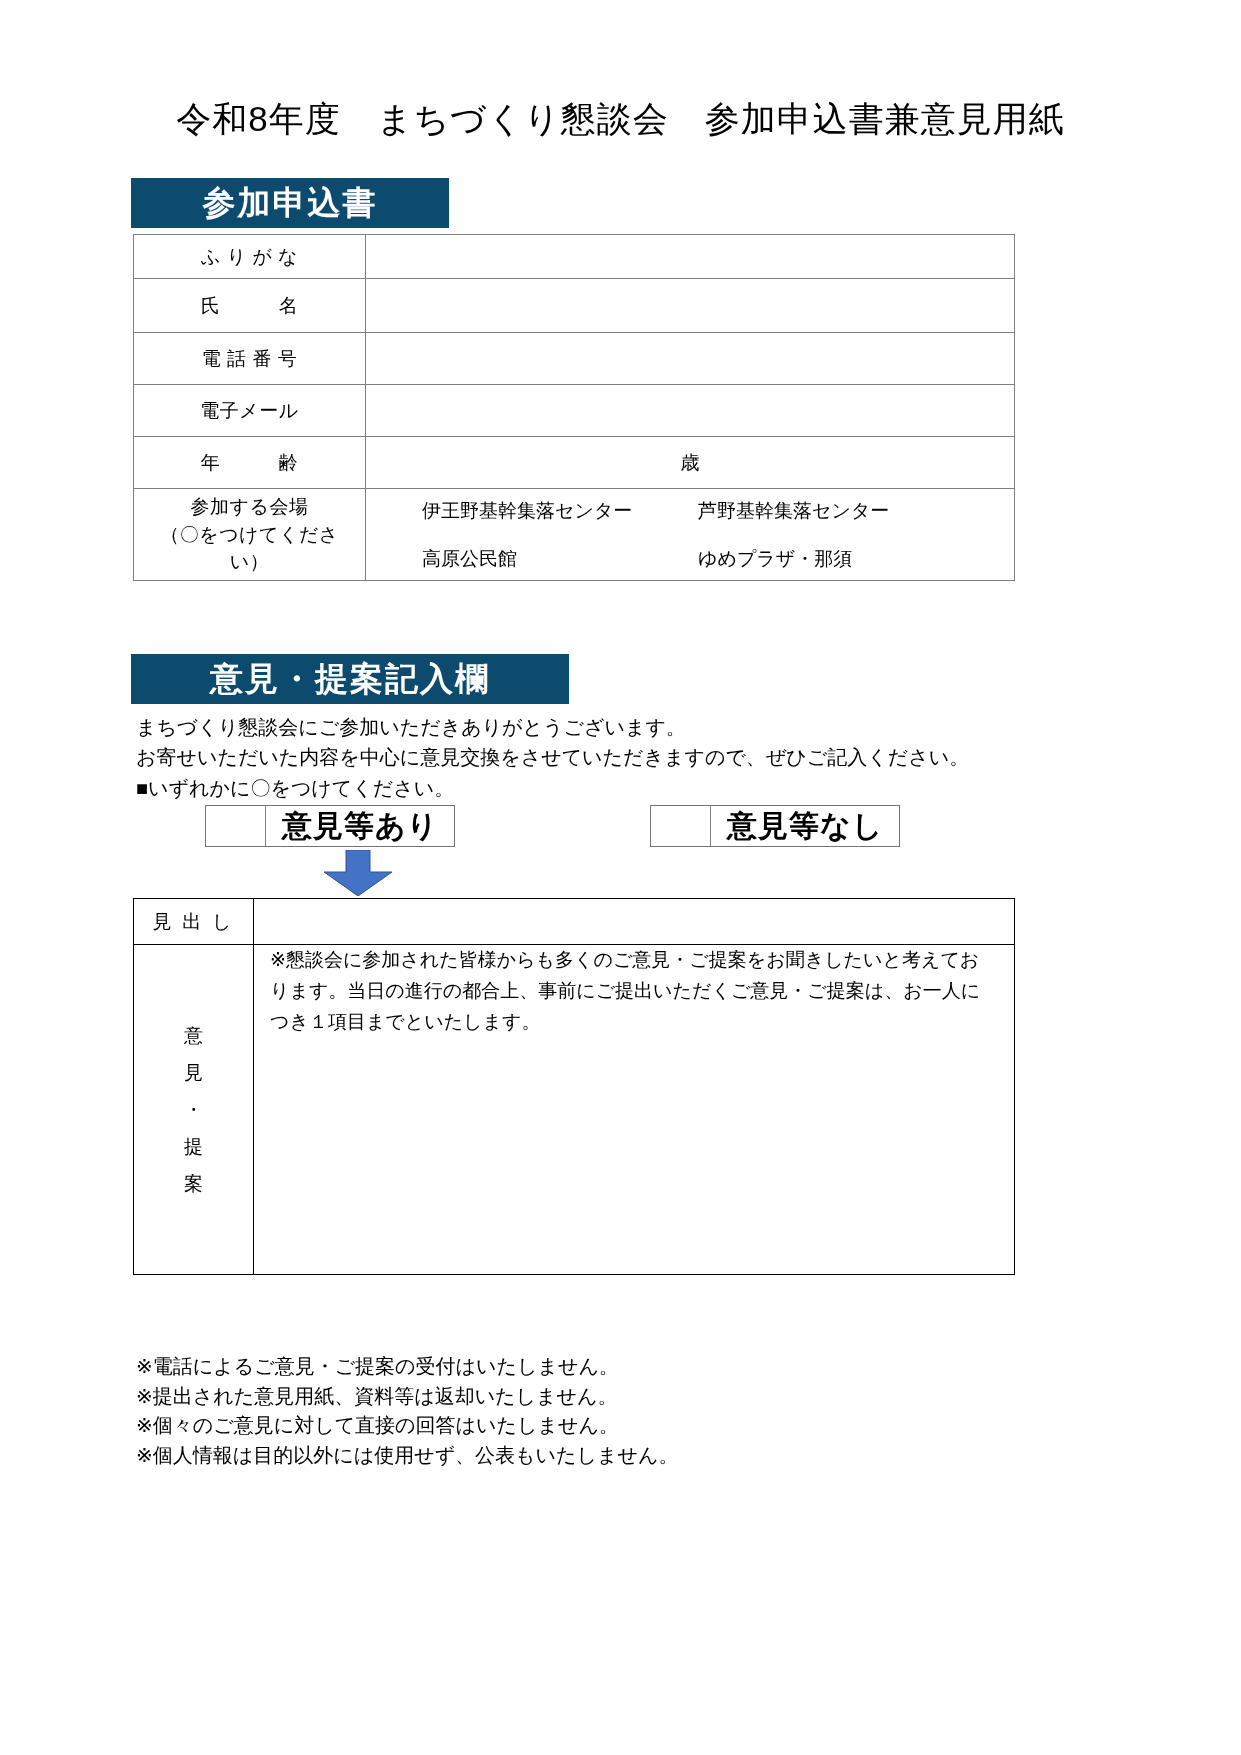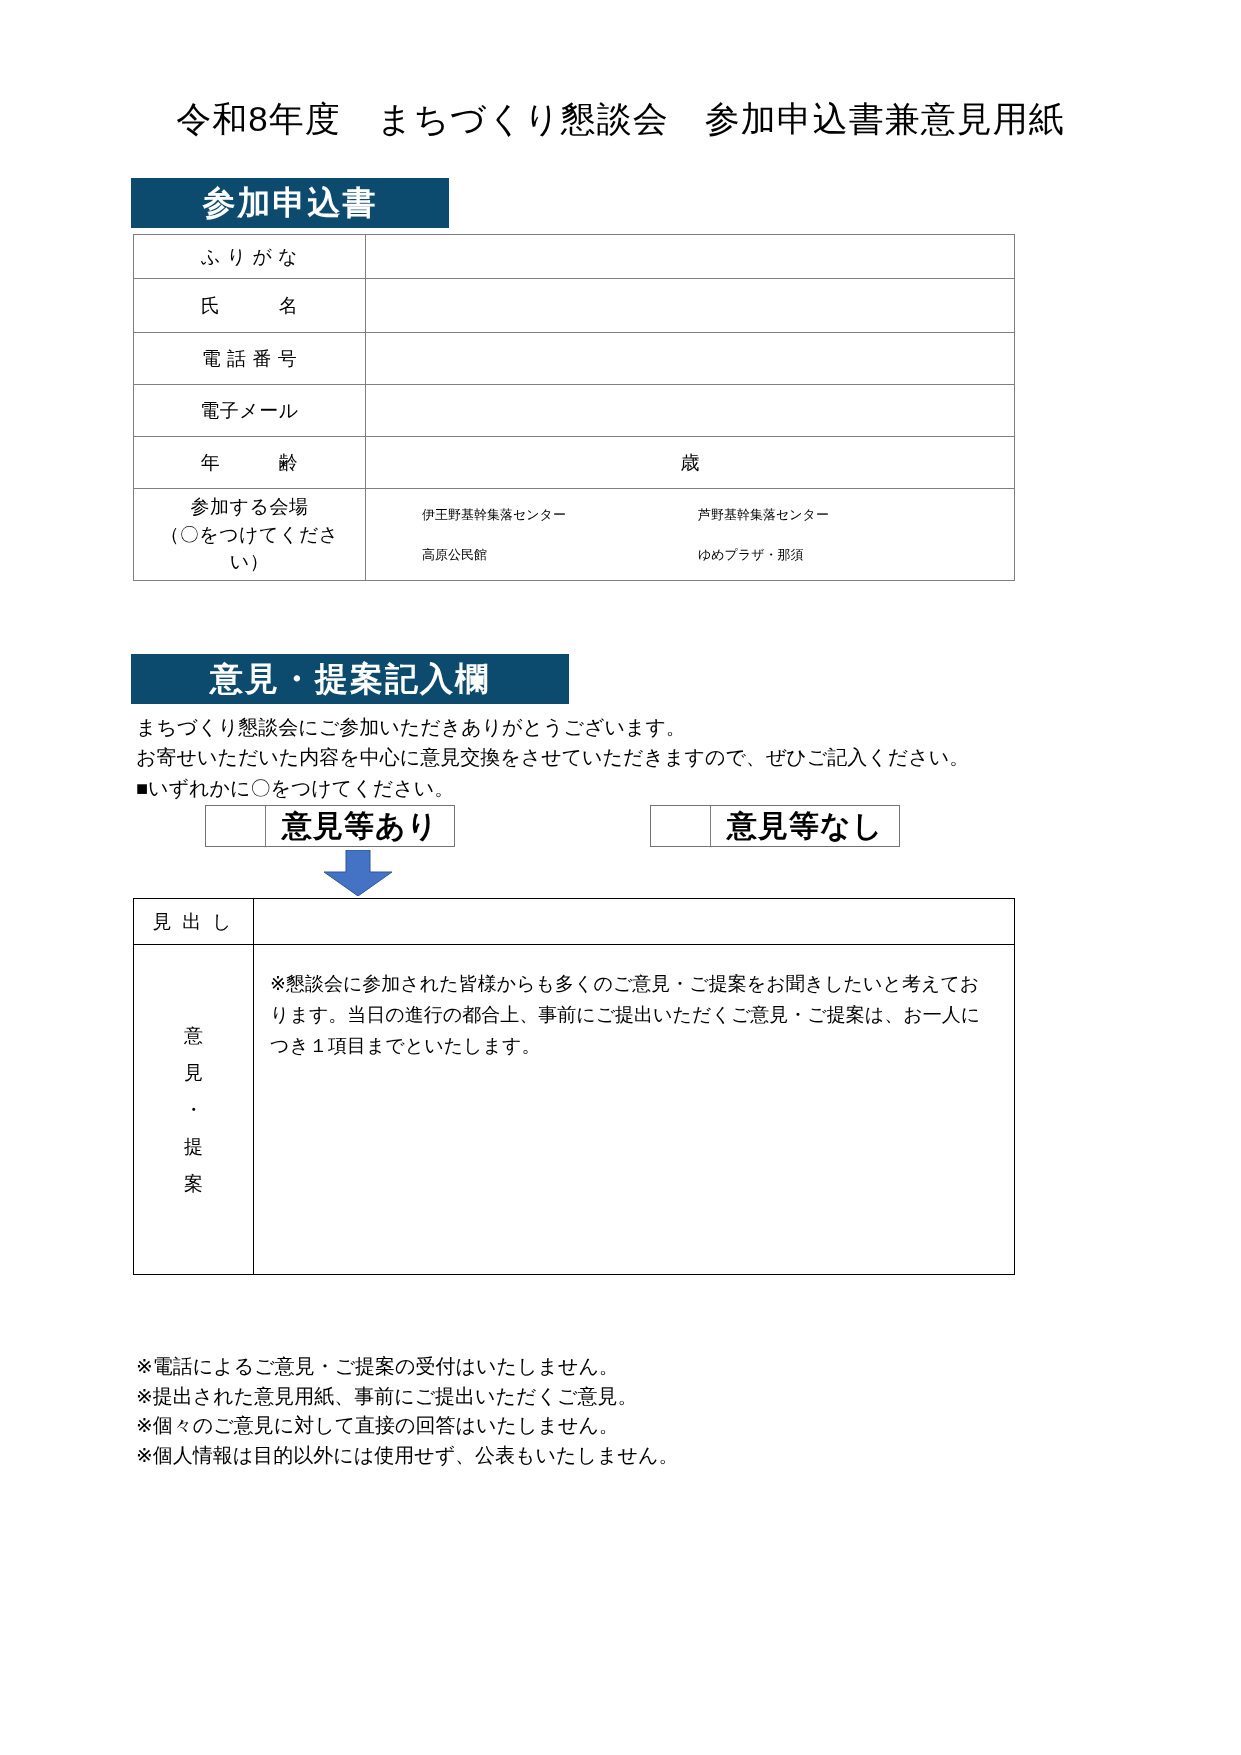--- a/index.html
+++ b/index.html
@@ -65,21 +65,21 @@
   .apply-table tr.name td { height: 54px; }
   .apply-table td.value { text-align: left; }
   .apply-table td.value-center { text-align: center; }
   .apply-table tr.venue td { height: 92px; vertical-align: middle; }
   .venue-label { line-height: 1.45; text-align: center; font-size: 19px; }
   .venue-grid {
     display: grid;
     grid-template-columns: 1fr 1fr;
     row-gap: 22px;
     padding: 4px 30px 4px 46px;
-    font-size: 13px;
+    font-size: 19px;
   }
   .venue-grid span { white-space: nowrap; }
 
   
   .intro {
     position: absolute;
     left: 136px; top: 712px;
     width: 920px;
     font-size: 20px;
     line-height: 1.52;
@@ -143,21 +143,21 @@
   .opinion-table td.side-label {
     width: 54px;
     text-align: center;
     vertical-align: middle;
     font-size: 19px;
     line-height: 1.95;
     padding: 0;
   }
   .opinion-table td.body-field {
     height: 330px;
-    padding: 24px 16px;
+    padding: 0 16px;
     font-size: 19px;
     line-height: 1.62;
   }
   .body-field p { margin: 0; }
 
   
   .notes {
     position: absolute;
     left: 136px; top: 1352px;
     font-size: 20px;
@@ -258,18 +258,18 @@
         </td>
         <td class="body-field">
           <p>※懇談会に参加された皆様からも多くのご意見・ご提案をお聞きしたいと考えております。当日の進行の都合上、事前にご提出いただくご意見・ご提案は、お一人につき１項目までといたします。</p>
         </td>
       </tr>
     </tbody>
   </table>
 
   <div class="notes">
     <div>※電話によるご意見・ご提案の受付はいたしません。</div>
-    <div>※提出された意見用紙、事前にご提出いただくご意見。</div>
+    <div>※提出された意見用紙、資料等は返却いたしません。</div>
     <div>※個々のご意見に対して直接の回答はいたしません。</div>
     <div>※個人情報は目的以外には使用せず、公表もいたしません。</div>
   </div>
 
 </div>
 
 </body></html>

